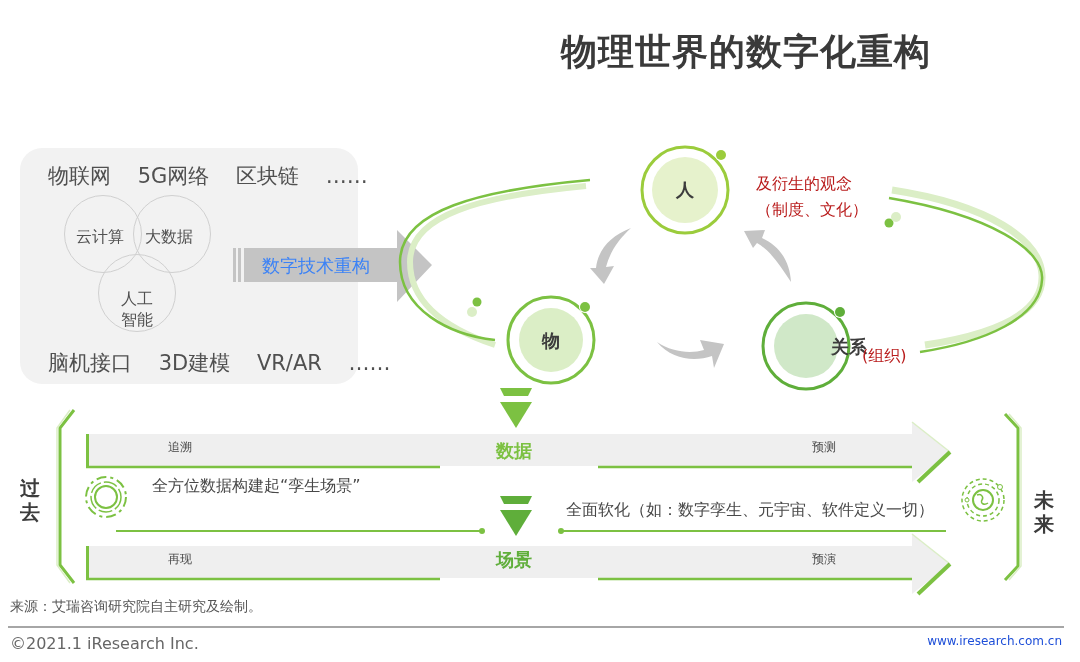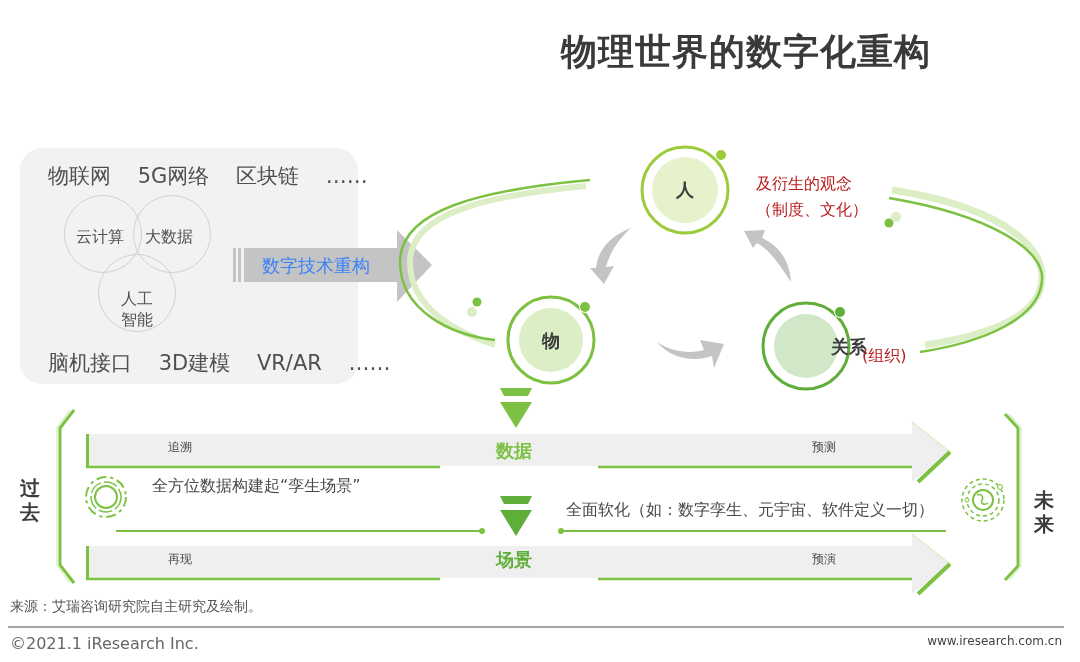--- a/index.html
+++ b/index.html
@@ -15,21 +15,21 @@
   .vlabel { font-size: 16px; color: #505050; text-align: center; line-height: 21px; }
   .node-label { font-weight: bold; color: #3c3c3c; font-size: 18px; text-align: center; }
   .side-text { font-size: 16px; color: #b91c1c; white-space: nowrap; }
   .band-text { font-size: 12px; color: #484848; }
   .green-label { font-size: 18px; font-weight: bold; color: #7cc142; }
   .mid-text { font-size: 16px; color: #484848; white-space: nowrap; }
   .era { font-size: 20px; font-weight: bold; color: #3c3c3c; line-height: 24px; text-align: center; width: 24px; }
   .source { left: 10px; top: 598px; font-size: 14px; color: #555; }
   .hr { left: 8px; top: 626px; width: 1056px; height: 2px; background: #a6a6a6; }
   .footer-left { left: 10px; top: 634px; font-size: 16px; color: #666; }
-  .footer-right { right: 18px; top: 634px; font-size: 12px; color: #404040; }
+  .footer-right { right: 18px; top: 634px; font-size: 12px; color: #1d4ed8; }
 </style>
 </head>
 <body>
 
 <div class="abs title">物理世界的数字化重构</div>
 
 <div class="abs techbox"></div>
 <div class="abs techrow" style="left:48px; top:162px;">
   <span>物联网</span>
   <span>5G网络</span>

